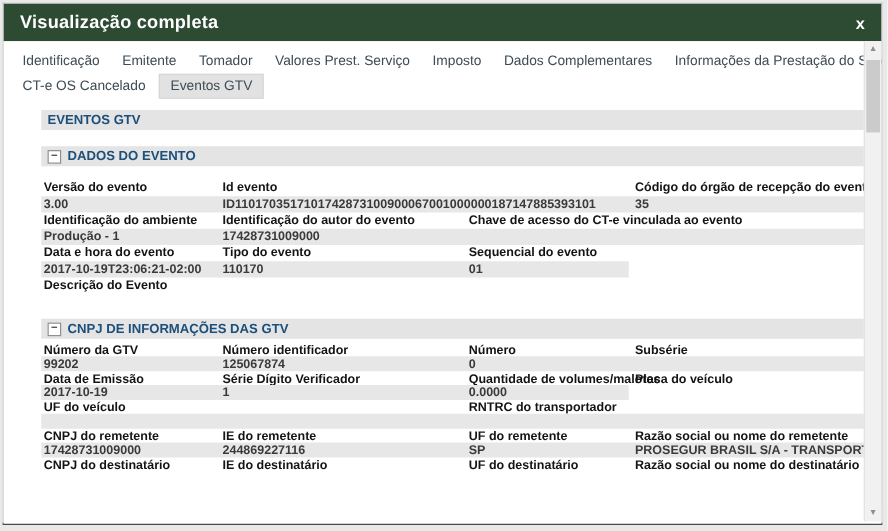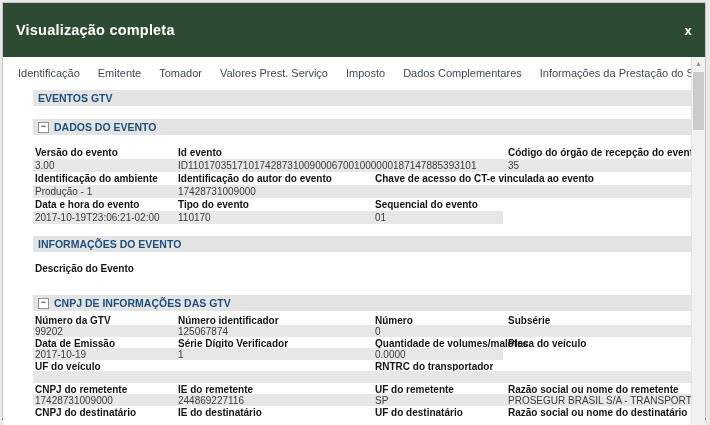--- a/index.html
+++ b/index.html
@@ -9,21 +9,21 @@
     font-family:"Liberation Sans","DejaVu Sans",sans-serif;
     position:relative;
   }
   .modal{
     position:absolute;top:2px;left:2px;width:704px;height:418px;
     background:#fff;border:1px solid #c6c6c6;border-bottom:2px solid #4a4a4a;
     box-sizing:border-box;
   }
   .titlebar{
     height:30px;background:var(--titlebar,#2d4a32);color:#fff;
-    display:flex;align-items:center;padding:12px 13px;
+    display:flex;align-items:center;padding:0 13px;
     font-weight:bold;font-size:14.5px;letter-spacing:.2px;
   }
   .close{margin-left:auto;font-size:13px;font-weight:bold;cursor:pointer;line-height:1;}
   .content{position:relative;height:386px;overflow:hidden;background:#fff;}
   
   .scrollbar{position:absolute;top:0;right:0;width:13px;height:384px;background:#f1f1f1;border-left:1px solid #e3e3e3;z-index:5;}
   .sb-btn{height:13px;display:flex;align-items:center;justify-content:center;color:#8f8f8f;font-size:7px;background:#f1f1f1;cursor:pointer;}
   .sb-btn.down{position:absolute;bottom:0;left:0;width:13px;}
   .sb-thumb{position:absolute;top:15px;left:1px;width:11px;height:58px;background:#cbcbcb;cursor:pointer;}
   
@@ -42,21 +42,21 @@
   [data-name="section-header-dados-do-evento"]{margin-top:13px;margin-bottom:11px;}
   [data-name="section-header-informacoes-do-evento"]{margin-top:12px;margin-bottom:10px;}
   [data-name="section-header-grupo-de-informacoes-das-gtv"]{margin-top:20px;margin-bottom:3px;}
   .collapse{
     width:9px;height:9px;background:#fff;border:1px solid #909090;
     color:#444;font-size:9px;line-height:7px;text-align:center;
     margin-right:5px;cursor:pointer;flex:0 0 auto;
   }
   .sec-title{white-space:nowrap;}
   
-  .frow{position:relative;font-size:10px;}
+  .frow{position:relative;font-size:10px;font-weight:bold;}
   .lrow{height:13px;font-weight:bold;color:#141414;}
   .vrow{height:13px;color:#3a3a3a;}
   .lrow.compact{height:11px;}
   .vrow.compact{height:12px;}
   .bar{position:absolute;left:0;top:0;height:13px;background:var(--bar-bg,#e7e7e7);}
   .vrow.compact .bar{height:12px;}
   .bar.full{width:665px;}
   .bar.partial{width:470px;}
   .cell{position:absolute;top:1px;white-space:nowrap;}
   .c0{left:2px;}
@@ -67,20 +67,21 @@
 </head>
 <body>
 
 <div class="modal" data-name="visualizacao-completa-modal">
   <div class="titlebar" data-name="title-bar">
     <span data-name="modal-title">Visualização completa</span>
     <span class="close" data-name="close-icon">x</span>
   </div>
   <div class="content" data-name="modal-content">
     <div class="tabs row1" data-name="tabs-row-1"><span class="tab" data-name="tab-identificacao">Identificação</span><span class="tab" data-name="tab-emitente">Emitente</span><span class="tab" data-name="tab-tomador">Tomador</span><span class="tab" data-name="tab-valores-prest-servico">Valores Prest. Serviço</span><span class="tab" data-name="tab-imposto">Imposto</span><span class="tab" data-name="tab-dados-complementares">Dados Complementares</span><span class="tab" data-name="tab-informacoes-da-prestacao-do-servico">Informações da Prestação do Serviço</span></div>
+    <div class="tabs row2" data-name="tabs-row-2"><span class="tab" data-name="tab-ct-e-os-cancelado">CT-e OS Cancelado</span><span class="tab active" data-name="tab-eventos-gtv">Eventos GTV</span></div>
     <div class="sections" data-name="sections-container">
         <div class="sec-header" data-name="section-header-eventos-gtv">
           <span class="sec-title" data-name="section-title">EVENTOS GTV</span>
         </div>
         <div class="sec-header" data-name="section-header-dados-do-evento">
           <span class="collapse" data-name="collapse-icon">−</span>
           <span class="sec-title" data-name="section-title">DADOS DO EVENTO</span>
         </div>
         <div class="frow lrow" data-name="field-label-row">
           <span class="cell c0" data-name="field-label">Versão do evento</span>
@@ -106,23 +107,20 @@
         <div class="frow lrow" data-name="field-label-row">
           <span class="cell c0" data-name="field-label">Data e hora do evento</span>
           <span class="cell c1" data-name="field-label">Tipo do evento</span>
           <span class="cell c2" data-name="field-label">Sequencial do evento</span>
         </div>
         <div class="frow vrow" data-name="field-value-row">
           <div class="bar partial" data-name="value-bar"></div>
           <span class="cell c0" data-name="field-value">2017-10-19T23:06:21-02:00</span>
           <span class="cell c1" data-name="field-value">110170</span>
           <span class="cell c2" data-name="field-value">01</span>
-        </div>
-        <div class="sec-header" data-name="section-header-informacoes-do-evento">
-          <span class="sec-title" data-name="section-title">INFORMAÇÕES DO EVENTO</span>
         </div>
         <div class="frow lrow" data-name="field-label-row">
           <span class="cell c0" data-name="field-label">Descrição do Evento</span>
         </div>
         <div class="sec-header" data-name="section-header-grupo-de-informacoes-das-gtv">
           <span class="collapse" data-name="collapse-icon">−</span>
           <span class="sec-title" data-name="section-title">CNPJ DE INFORMAÇÕES DAS GTV</span>
         </div>
         <div class="frow lrow compact" data-name="field-label-row">
           <span class="cell c0" data-name="field-label">Número da GTV</span>

